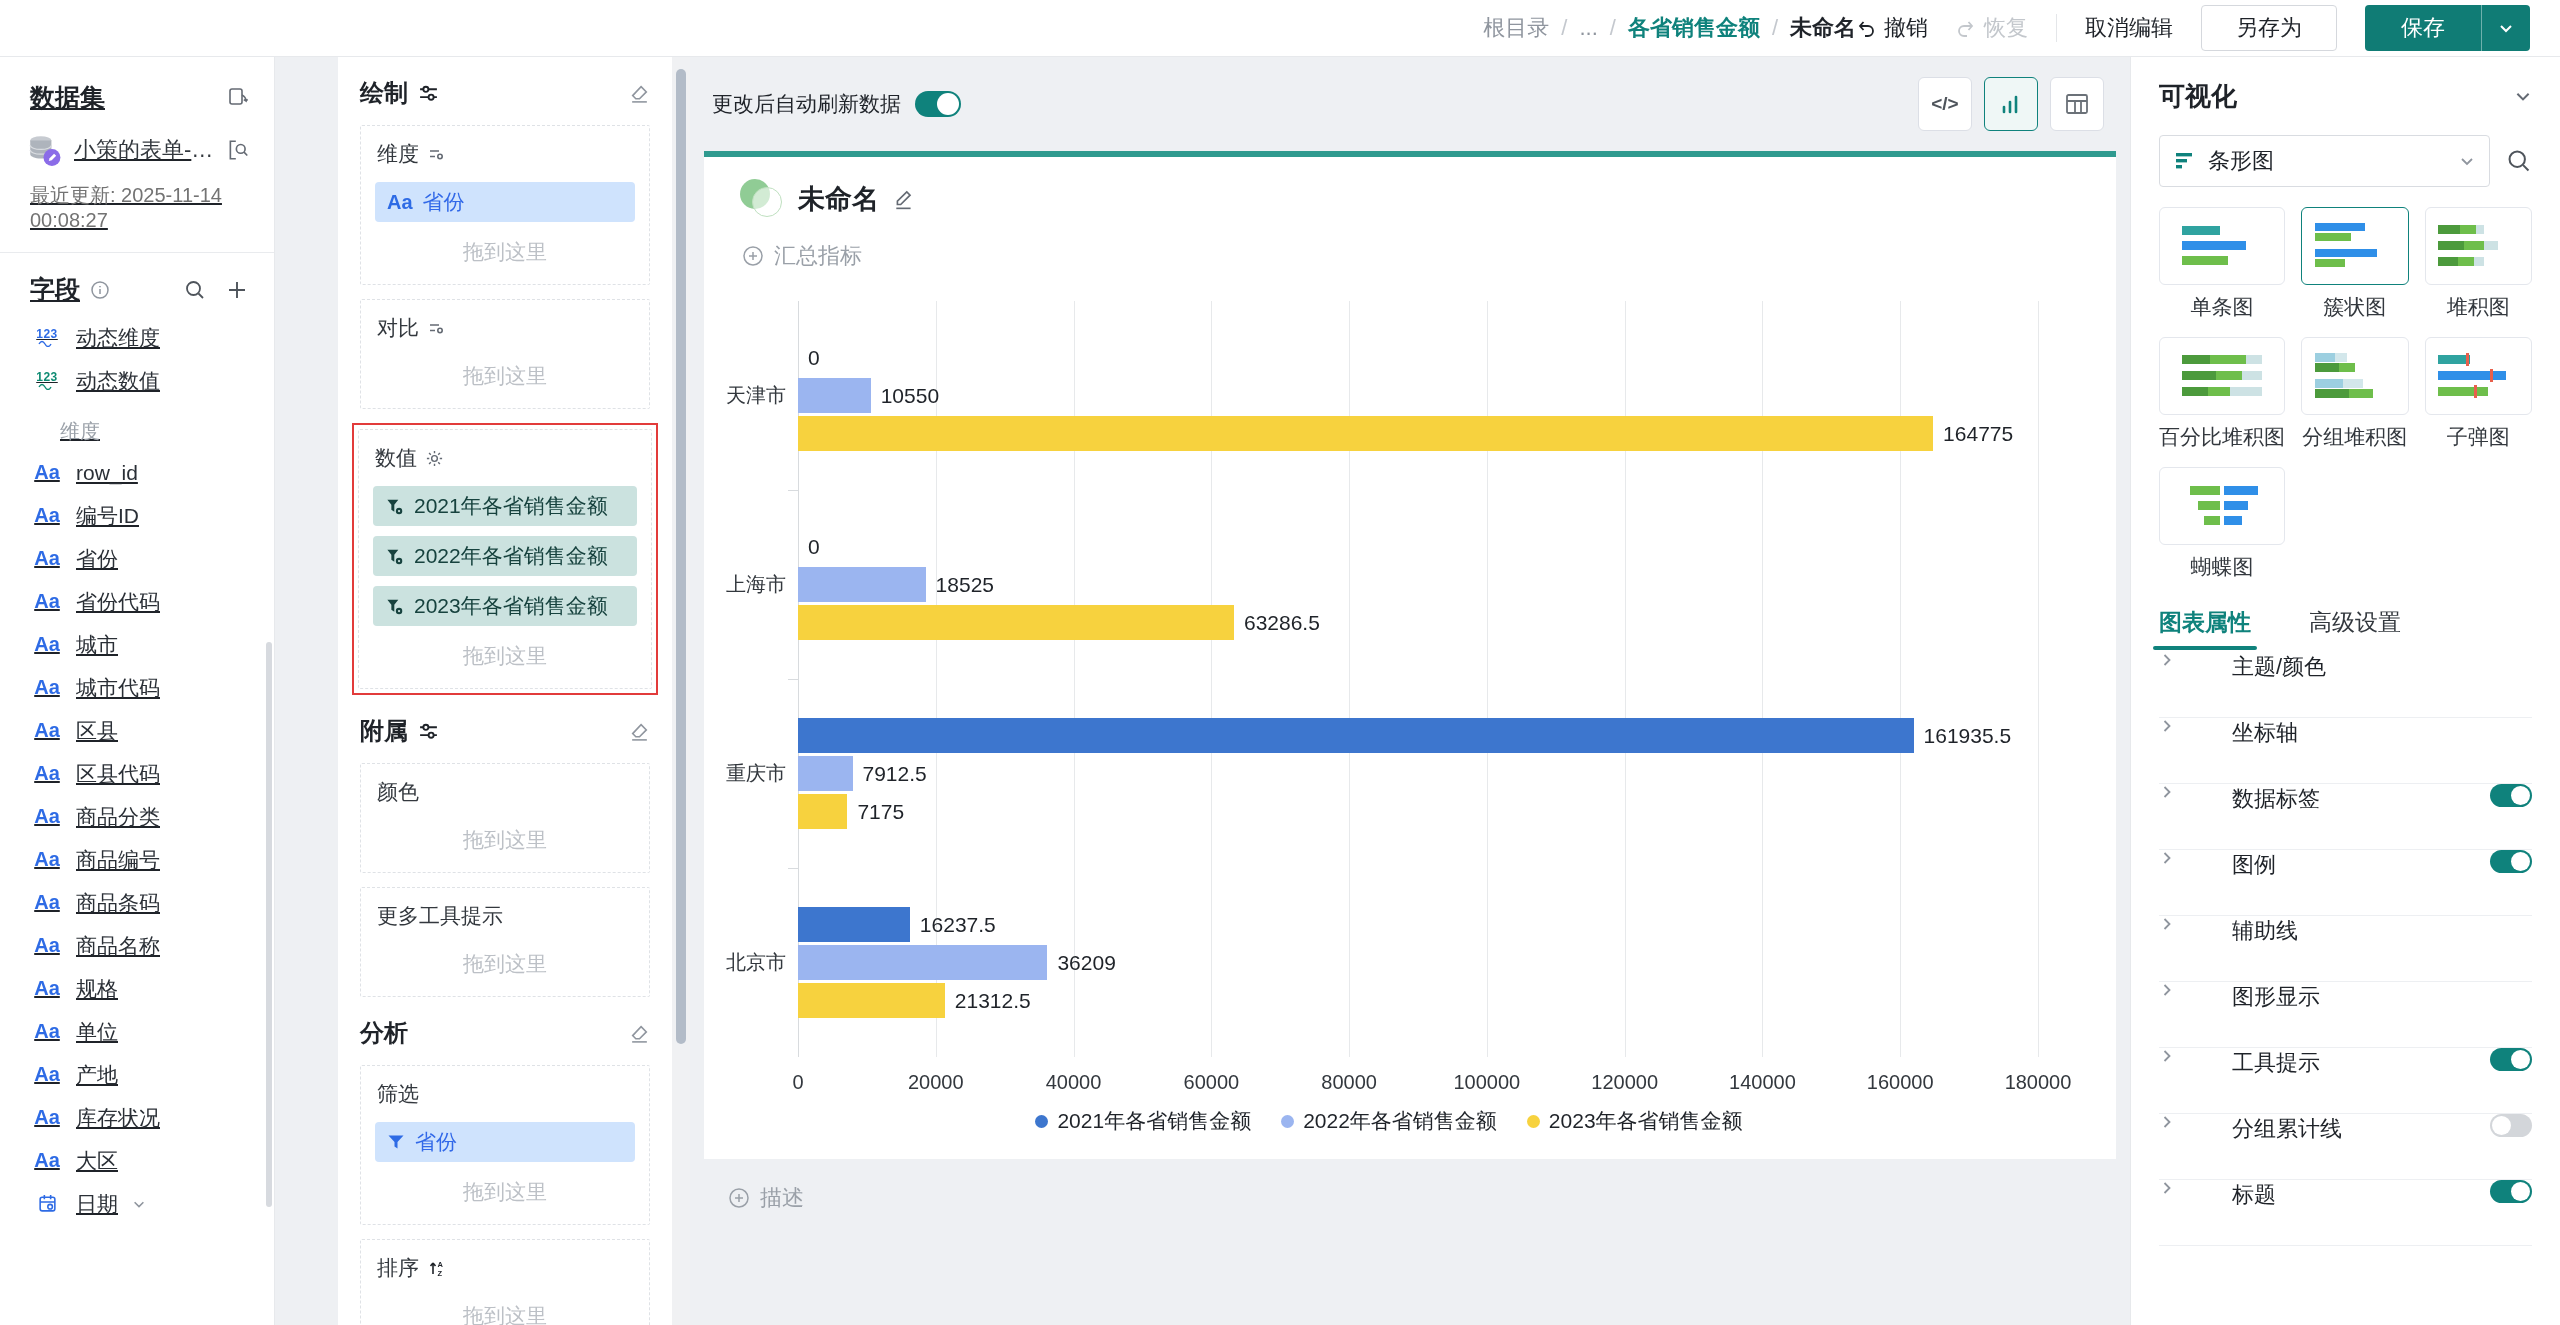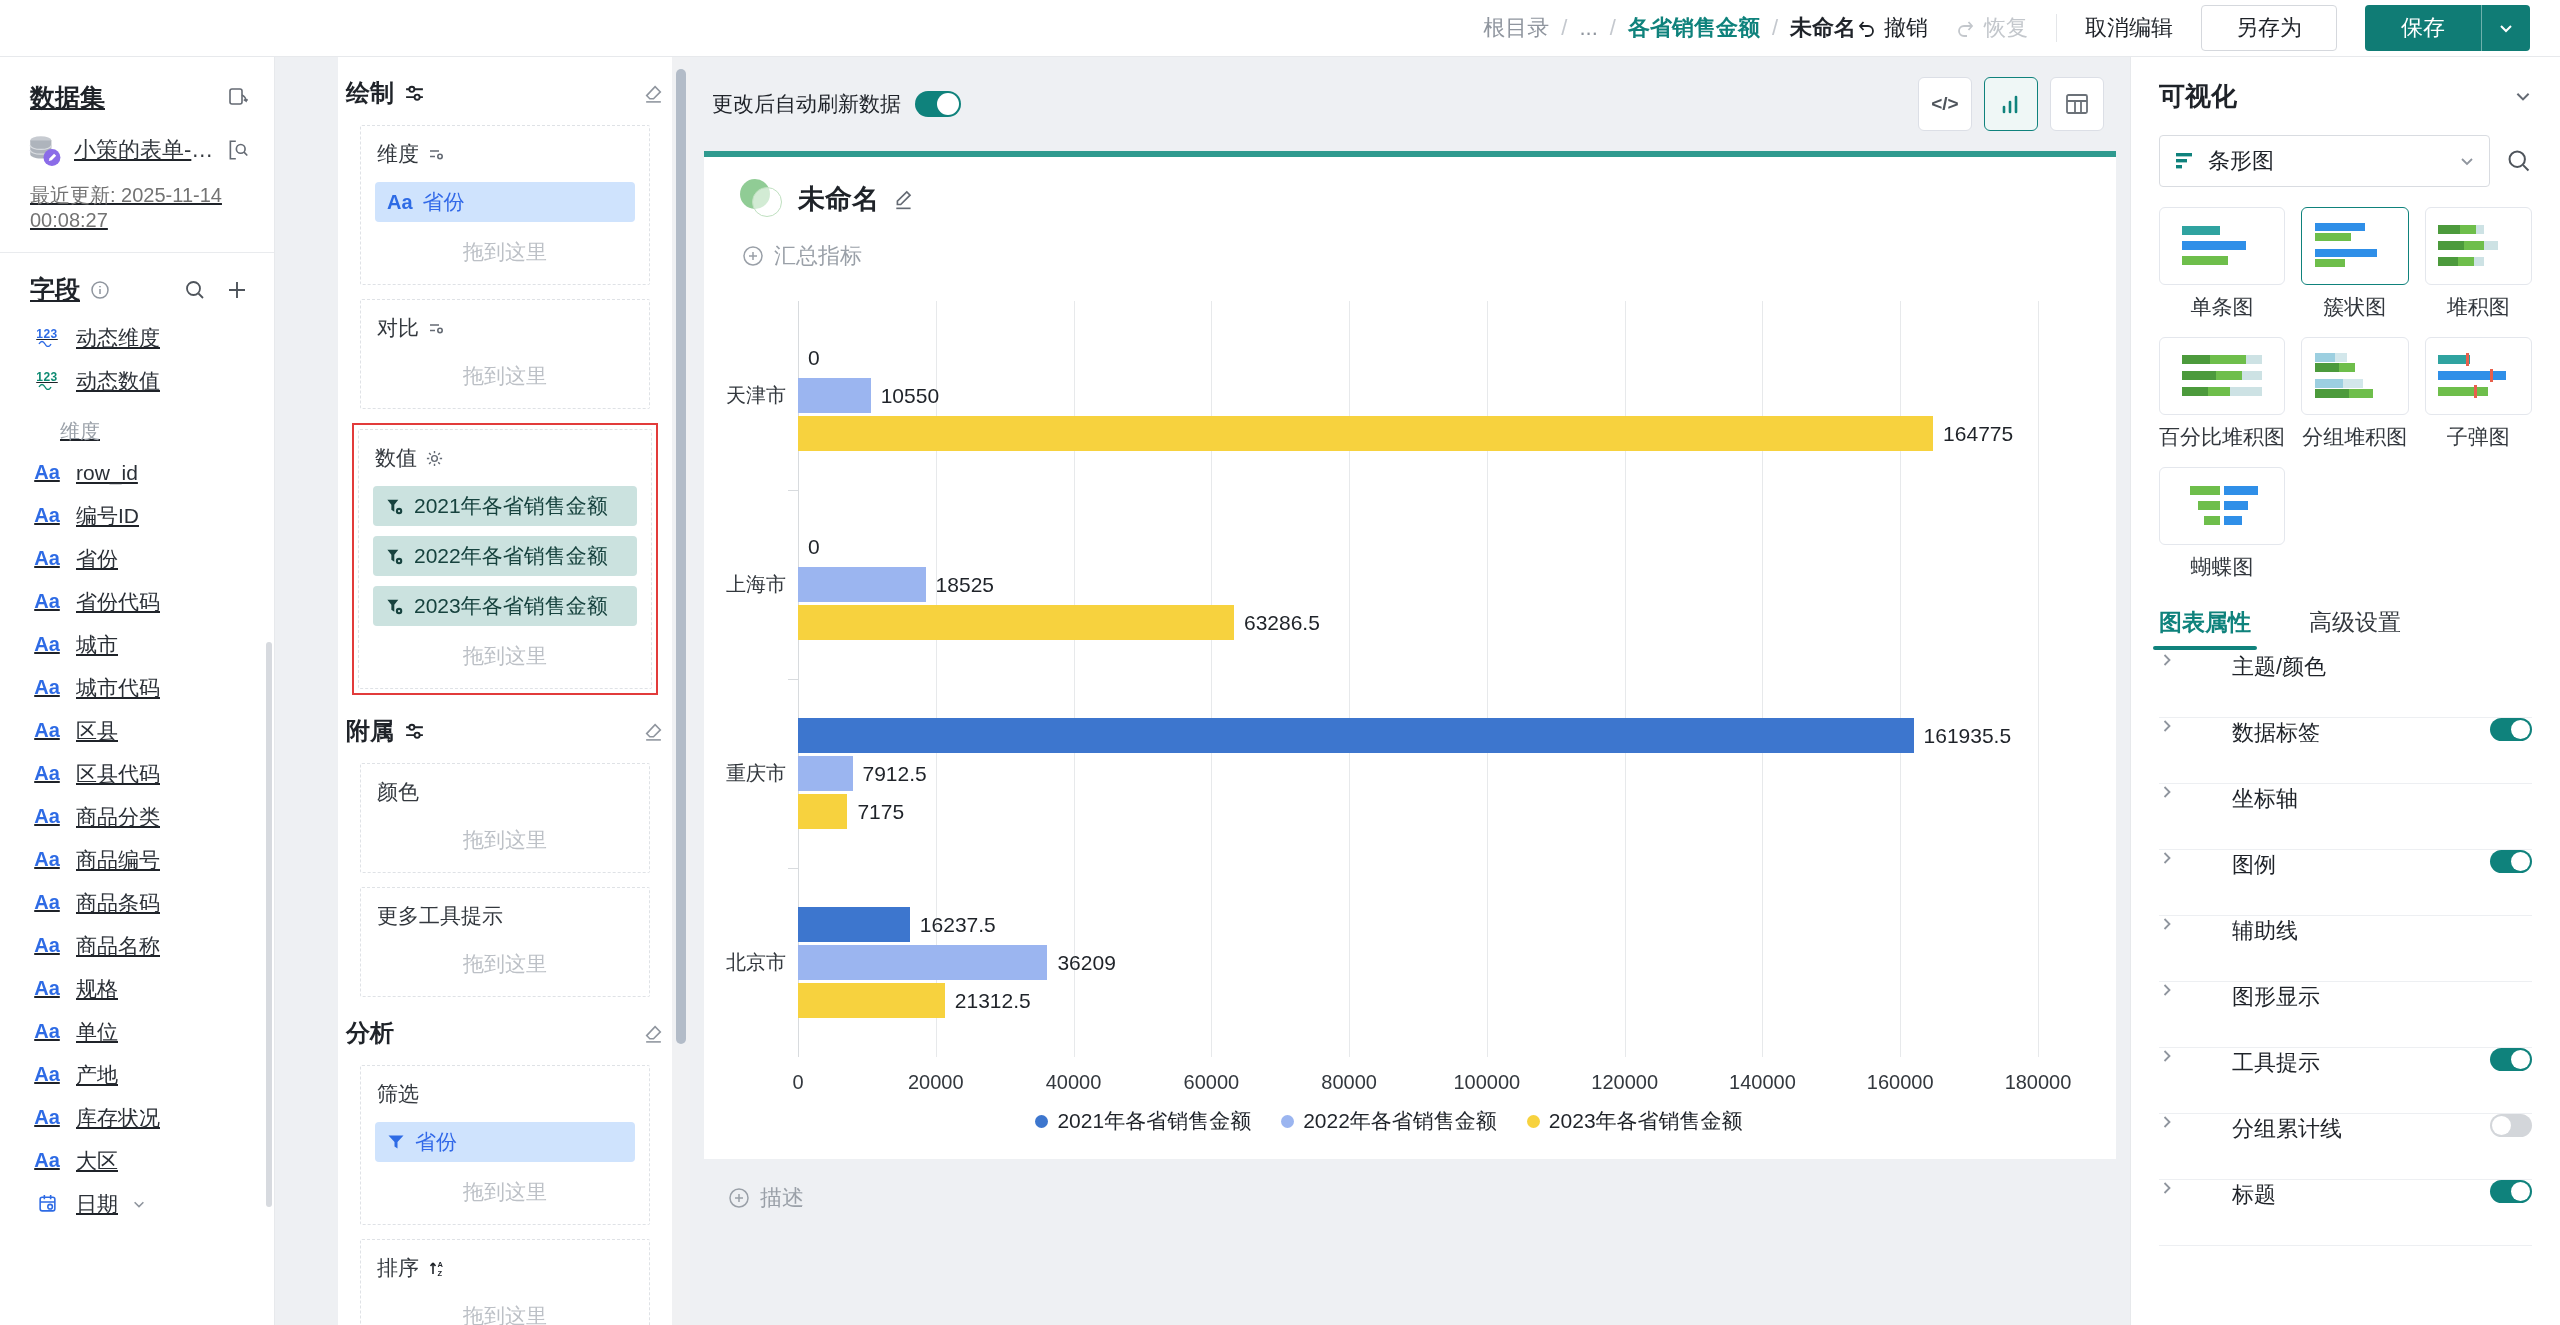--- a/index.html
+++ b/index.html
@@ -45,21 +45,21 @@
   .fields { padding:10px 0 0 30px; }
   .field-row { display:flex; align-items:center; gap:12px; height:43px; font-size:21px; color:#2A2F36; cursor:pointer; }
   .ficon { width:34px; display:flex; justify-content:center; align-items:center; }
   .aa { color:#2E6BE5; font-weight:700; font-size:20px; font-style:normal; }
   .numicon { display:flex; flex-direction:column; align-items:center; line-height:1; }
   .numicon b { font-size:12px; letter-spacing:0.5px; }
   .group-label { color:#9AA0A8; font-size:20px; padding:16px 0 6px 30px; }
   .lp-scroll { position:absolute; right:2px; top:585px; width:6px; height:565px; border-radius:3px; background:#D7DADF; }
 
   
-  .sec-header { display:flex; align-items:center; gap:10px; padding:20px 8px 2px; font-size:24px; font-weight:700; }
+  .sec-header { display:flex; align-items:center; gap:10px; padding:20px 22px 2px; font-size:24px; font-weight:700; }
   .sec-header .eraser { margin-left:auto; }
   .zone { border:1.5px dashed #DFE2E6; border-radius:2px; margin:14px 22px 0; padding:12px 14px 10px; }
   .zone-label { display:flex; align-items:center; gap:8px; font-size:21px; color:#33383E; padding:2px 2px 4px; }
   .pill { display:flex; align-items:center; gap:10px; height:40px; border-radius:4px; padding:0 12px; margin-top:10px; font-size:21px; cursor:pointer; }
   .pill.dim, .pill.filter { background:#CFE3FD; color:#3168E8; }
   .pill.measure { background:#CBE2DF; color:#16423E; }
   .zone-ph { text-align:center; color:#BCC0C6; font-size:21px; padding:16px 0 8px; }
   .hl-wrap { border:2px solid #E23B3B; margin:14px 14px 0; padding:4px; }
   .hl-wrap .zone { margin:0; }
 
@@ -864,32 +864,32 @@
           </svg>
         </span>
         <span class="lbl">主题/颜色</span>
       </div>
       <div class="acc-row">
         <span class="chev">
           <svg width="16" height="16" viewBox="0 0 16 16" fill="none" stroke="#8F959E" stroke-width="1.8">
             <path d="M5.5 3l5 5-5 5"></path>
           </svg>
         </span>
-        <span class="lbl">数据标签</span>
-        <div class="toggle sm tgl on">
-          <span class="knob"></span>
-        </div>
+        <span class="lbl">坐标轴</span>
       </div>
       <div class="acc-row">
         <span class="chev">
           <svg width="16" height="16" viewBox="0 0 16 16" fill="none" stroke="#8F959E" stroke-width="1.8">
             <path d="M5.5 3l5 5-5 5"></path>
           </svg>
         </span>
-        <span class="lbl">坐标轴</span>
+        <span class="lbl">数据标签</span>
+        <div class="toggle sm tgl on">
+          <span class="knob"></span>
+        </div>
       </div>
       <div class="acc-row">
         <span class="chev">
           <svg width="16" height="16" viewBox="0 0 16 16" fill="none" stroke="#8F959E" stroke-width="1.8">
             <path d="M5.5 3l5 5-5 5"></path>
           </svg>
         </span>
         <span class="lbl">图例</span>
         <div class="toggle sm tgl on">
           <span class="knob"></span>

